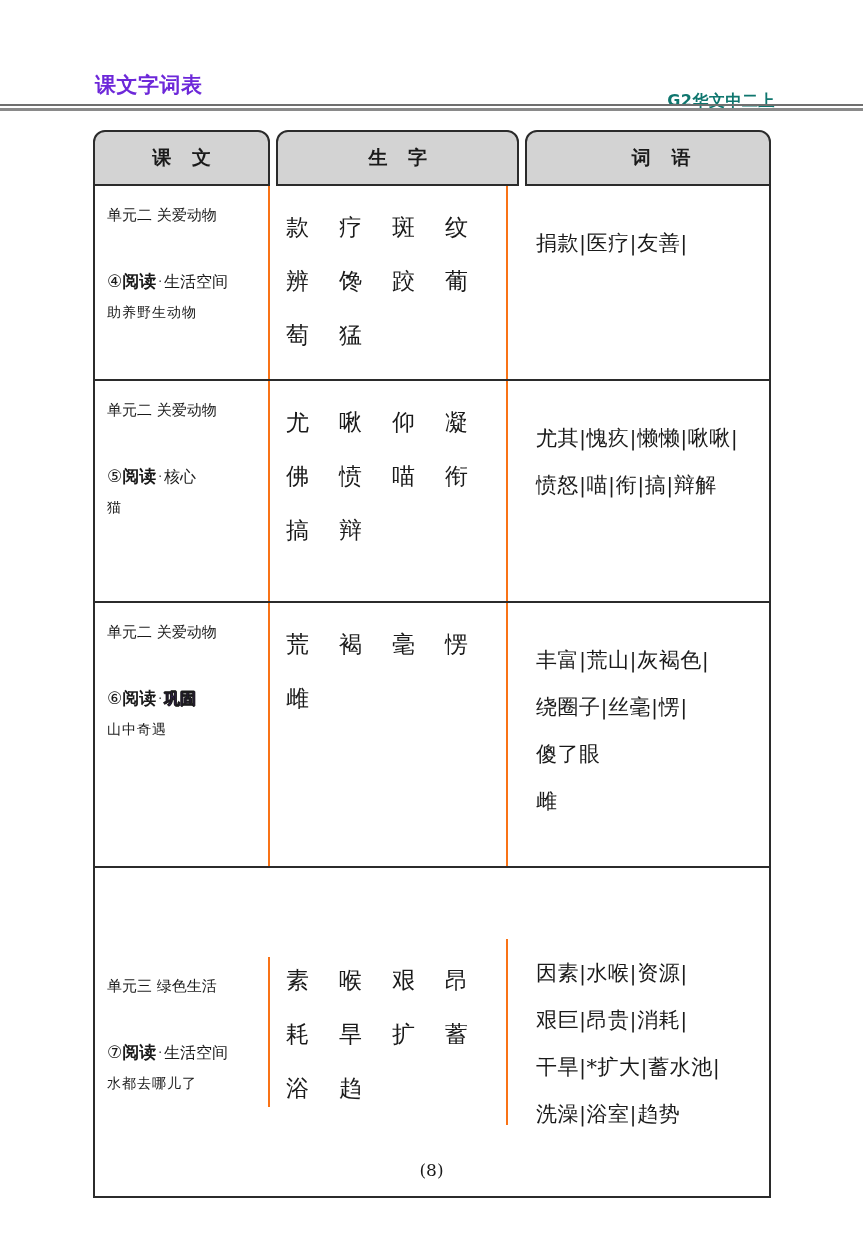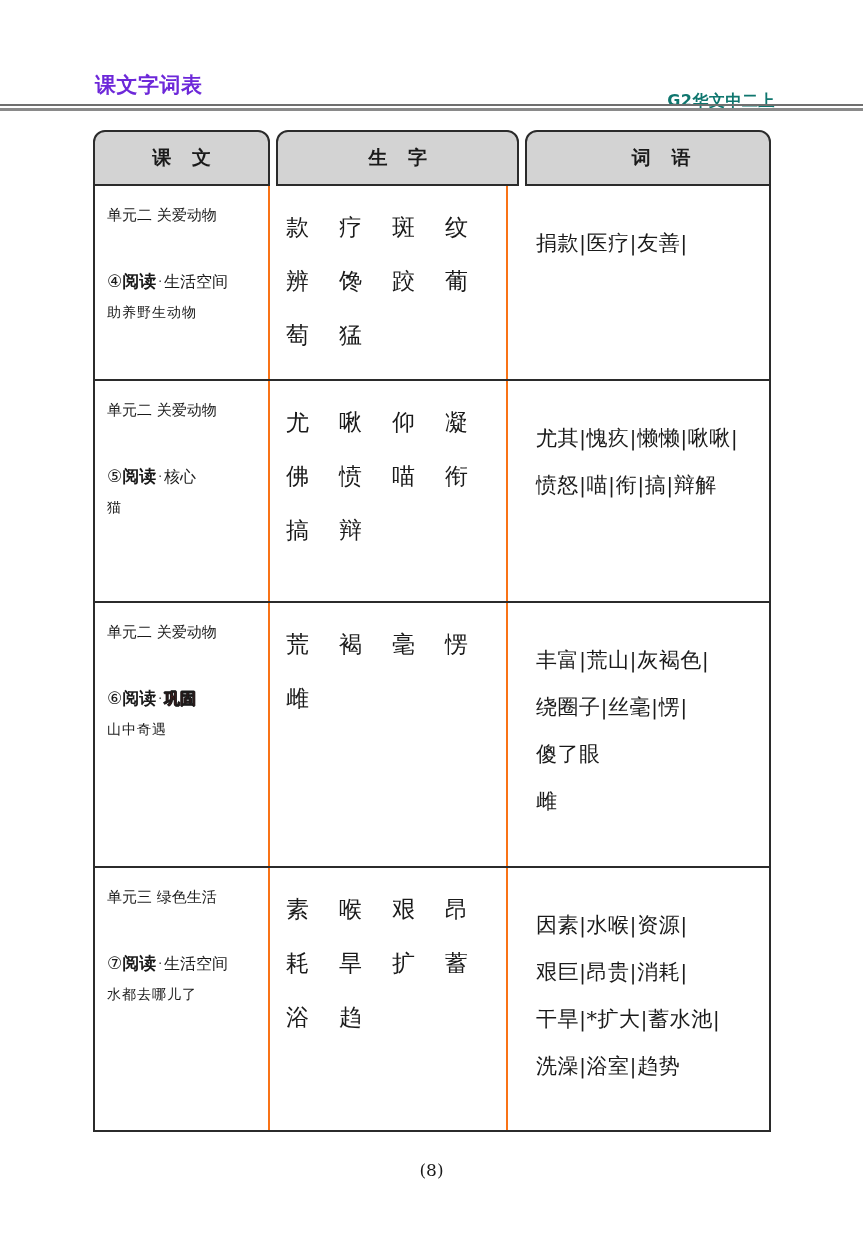--- a/index.html
+++ b/index.html
@@ -129,21 +129,21 @@
   }
   .cell:last-child { border-right: none; }
   .cell.c1 { width: 175px; }
   .cell.c2 { width: 238px; padding-left: 16px; }
   .cell.c3 { width: 261px; padding-left: 28px; margin-top: 20px; }
 
   
   .grid-row.r1 { height: 195px; }
   .grid-row.r2 { height: 222px; }
   .grid-row.r3 { height: 265px; }
-  .grid-row.r4 { height: 262px; }
+  .grid-row.r4 { height: 328px; align-items: center; }
 
   
   .unit-line {
     font-size: 15px;
     line-height: 30px;
     color: #1a1a1a;
     white-space: nowrap;
   }
   .unit-theme {
     font-family: "DejaVu Serif", "Liberation Serif", serif;
@@ -165,21 +165,21 @@
   }
   .dot-sep {
     font-size: 12px;
     vertical-align: middle;
     padding: 0 2px;
   }
   .type-tag {
     font-size: 16px;
   }
   .type-tag.hollow {
-    color: #b91c1c;
+    color: #6d28d9;
     -webkit-text-stroke: 1px #1a1a1a;
     text-shadow:
       -1px 0 #1a1a1a, 1px 0 #1a1a1a,
       0 -1px #1a1a1a, 0 1px #1a1a1a;
   }
   .title-line {
     font-family: "DejaVu Serif", "Liberation Serif", serif;
     font-size: 14px;
     line-height: 28px;
     letter-spacing: 1px;

